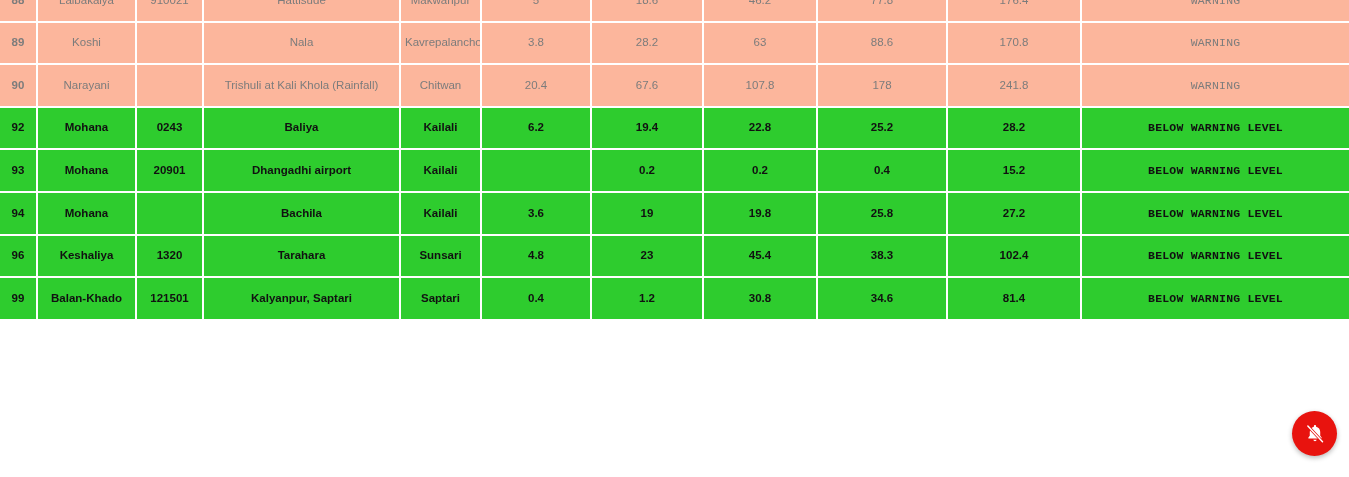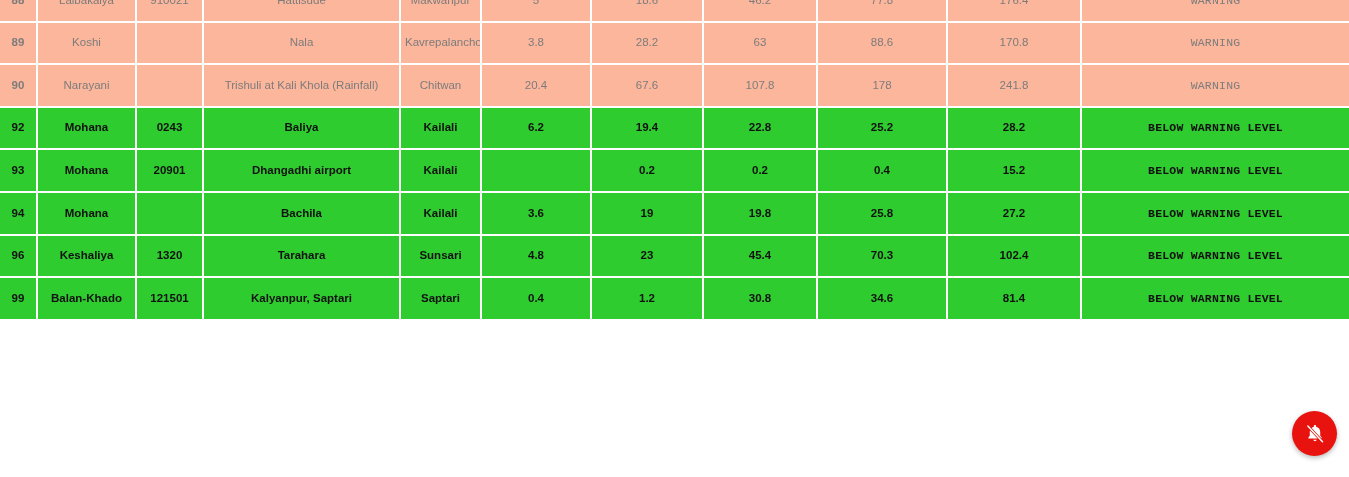--- a/index.html
+++ b/index.html
@@ -204,21 +204,21 @@
           </tr>
           <tr class="status-below">
             <td class="sn-cell">96</td>
             <td>Keshaliya</td>
             <td>1320</td>
             <td>Tarahara</td>
             <td class="district-cell">Sunsari</td>
             <td>4.8</td>
             <td>23</td>
             <td>45.4</td>
-            <td>70.3</td>
+            <td>38.3</td>
             <td>102.4</td>
             <td class="status-cell">BELOW WARNING LEVEL</td>
           </tr>
           <tr class="status-below">
             <td class="sn-cell">99</td>
             <td>Balan-Khado</td>
             <td>121501</td>
             <td>Kalyanpur, Saptari</td>
             <td class="district-cell">Saptari</td>
             <td>0.4</td>

